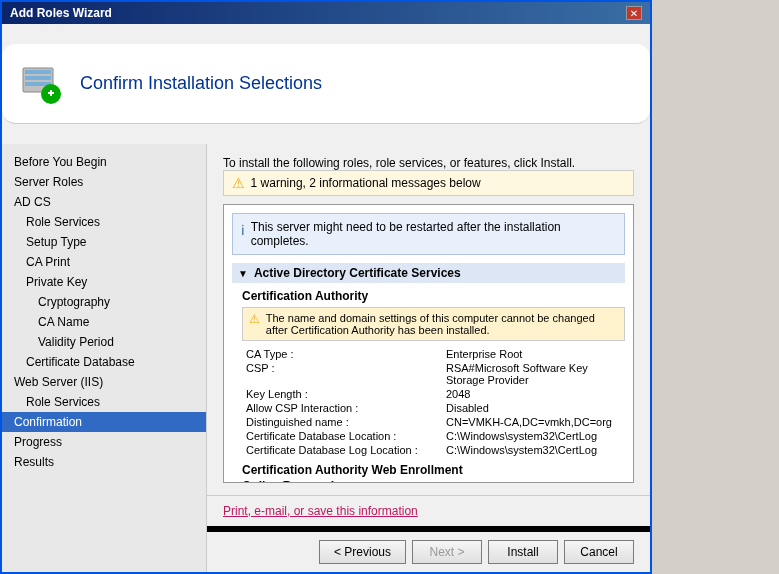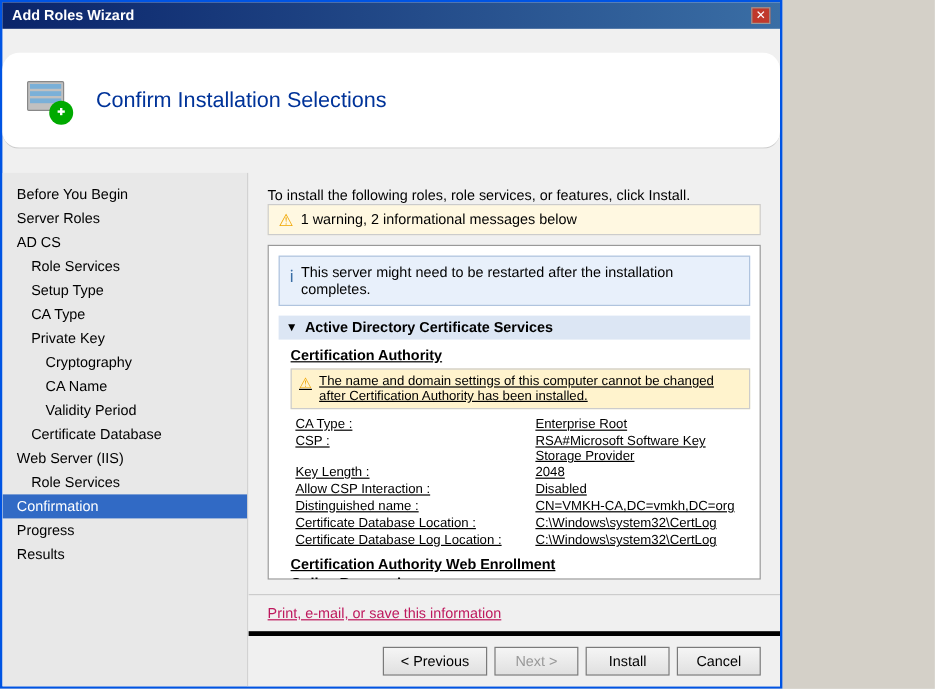--- a/index.html
+++ b/index.html
@@ -205,21 +205,20 @@
     }
 
     .collapse-icon {
       margin-right: 6px;
       font-size: 10px;
     }
 
     .section-content {
       margin-left: 10px;
       margin-bottom: 25px;
-      text-decoration: underline;
     }
 
     .cert-auth-title {
       font-weight: bold;
       margin-bottom: 4px;
     }
 
     .warn-box {
       display: flex;
       align-items: flex-start;
@@ -265,21 +264,21 @@
 
     .link-text {
       color: #be185d;
       text-decoration: underline;
       cursor: pointer;
       font-size: 12px;
     }
 
     .footer {
       background: #f0f0f0;
-      border-top: 4px solid #000000;
+      border-top: 6px solid #000000;
       padding: 8px 16px;
       display: flex;
       justify-content: flex-end;
       gap: 6px;
       flex-shrink: 0;
       height: 46px;
       align-items: center;
     }
 
     .btn {
@@ -329,21 +328,21 @@
   </div>
 
   <div class="main-area">
 
     <div class="sidebar">
       <div class="sidebar-item">Before You Begin</div>
       <div class="sidebar-item">Server Roles</div>
       <div class="sidebar-item">AD CS</div>
       <div class="sidebar-item sub">Role Services</div>
       <div class="sidebar-item sub">Setup Type</div>
-      <div class="sidebar-item sub">CA Type</div>
+      <div class="sidebar-item sub">CA Print</div>
       <div class="sidebar-item sub">Private Key</div>
       <div class="sidebar-item sub2">Cryptography</div>
       <div class="sidebar-item sub2">CA Name</div>
       <div class="sidebar-item sub2">Validity Period</div>
       <div class="sidebar-item sub">Certificate Database</div>
       <div class="sidebar-item">Web Server (IIS)</div>
       <div class="sidebar-item sub">Role Services</div>
       <div class="sidebar-item selected">Confirmation</div>
       <div class="sidebar-item">Progress</div>
       <div class="sidebar-item">Results</div>

